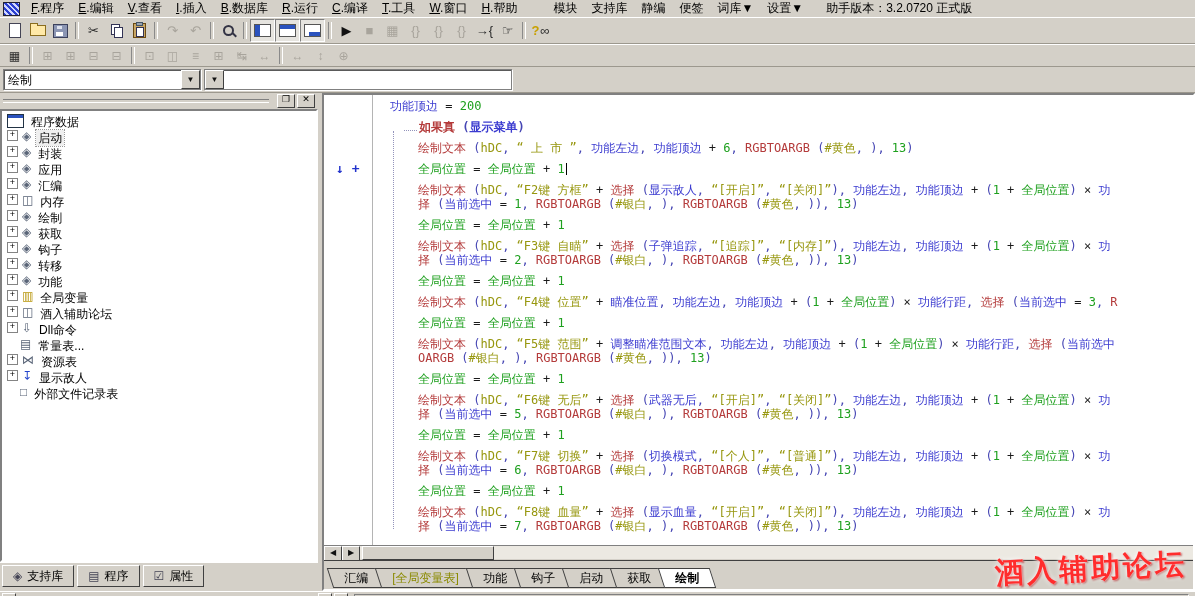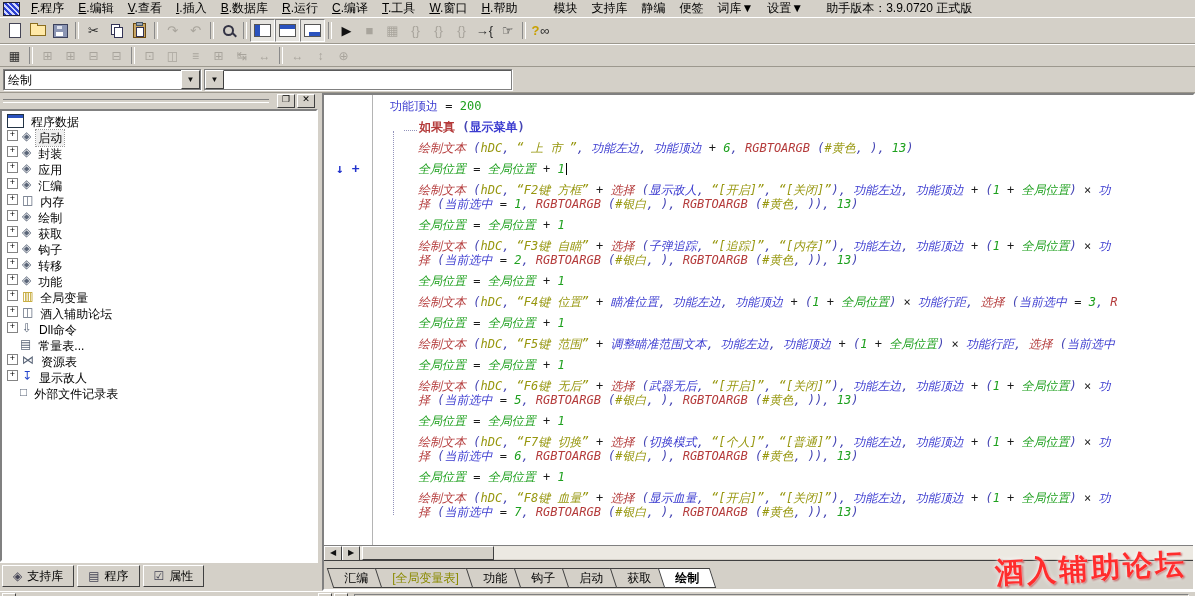--- a/index.html
+++ b/index.html
@@ -78,21 +78,21 @@
   .codepane{flex:1;display:flex;flex-direction:column;background:#fff;position:relative;
             border:2px solid;border-color:#808080 #fff #fff #808080;overflow:hidden;}
   .codearea{flex:1;position:relative;overflow:hidden;font-family:"DejaVu Sans Mono",monospace;font-size:12px;}
   .marginline{position:absolute;left:48px;top:0;bottom:0;width:1px;background:#b4b4b4;}
   .codelines{position:absolute;left:0;right:0;top:4px;}
   .cl{display:flex;line-height:14px;white-space:nowrap;}
   .cl.gap{margin-top:7px;}
   .cmg{width:48px;flex:0 0 48px;display:flex;align-items:center;padding-left:12px;gap:8px;
        color:#2233cc;font-weight:bold;font-size:13px;}
   .ct{padding-left:6px;}
-  .ind1 .ct{padding-left:20px;font-weight:bold;} .ind2 .ct{padding-left:34px;font-style:italic;}
+  .ind1 .ct{padding-left:20px;font-weight:bold;} .ind2 .ct{padding-left:34px;}
   .cblock{position:relative;}
   .cguide{position:absolute;left:69px;top:-10px;bottom:4px;width:0;border-left:1px dotted #9393bb;}
   .dotpre{display:inline-block;width:13px;height:7px;border-bottom:1px dotted #9393bb;margin-right:2px;}
   .tv{color:#3b3bd0;} .tg{color:#1ea01e;} .tn{color:#1ea01e;} .ts{color:#97970f;}
   .tc{color:#b43b3b;} .tk{color:#b43b3b;} .tp{color:#4646b4;} .to{color:#1a1a1a;}
   .caret{display:inline-block;width:1px;height:12px;background:#000;vertical-align:-2px;margin-left:1px;
          animation:blink 1s steps(1) infinite;}
   @keyframes blink{50%{opacity:0;}}
   
   .hscroll{height:14px;display:flex;background:#d4d0c8;border-top:1px solid #808080;}
@@ -118,21 +118,21 @@
   .bgap{width:300px;} .bline{flex:1;height:6px;border:1px solid;border-color:#808080 #fff #fff #808080;margin:0 6px;}
 </style>
 </head>
 <body>
 
 <div class="app">
 
   <div class="menubar">
     <span class="appicon"></span>
     <span id="menu-items"><span class="mitem"><u>F</u>.程序</span><span class="mitem"><u>E</u>.编辑</span><span class="mitem"><u>V</u>.查看</span><span class="mitem"><u>I</u>.插入</span><span class="mitem"><u>B</u>.数据库</span><span class="mitem"><u>R</u>.运行</span><span class="mitem"><u>C</u>.编译</span><span class="mitem"><u>T</u>.工具</span><span class="mitem"><u>W</u>.窗口</span><span class="mitem"><u>H</u>.帮助</span><span class="mitem grp">模块</span><span class="mitem">支持库</span><span class="mitem">静编</span><span class="mitem">便签</span><span class="mitem">词库▼</span><span class="mitem">设置▼</span></span>
-    <span class="mver">助手版本：3.9.0720 正式版</span>
+    <span class="mver">助手版本：3.2.0720 正式版</span>
   </div>
 
   <div class="tb tb1" id="toolbar-main">
       <div class="tbtn">
         <span class="mic ic-doc"></span>
       </div>
       <div class="tbtn">
         <span class="mic ic-folder"></span>
       </div>
       <div class="tbtn">
@@ -384,20 +384,21 @@
               <div class="cl ind2 gap">
                 <div class="cmg"></div>
                 <div class="ct"><span class="tg">全局位置</span><span class="to"> = </span><span class="tg">全局位置</span><span class="to"> + </span><span class="tn">1</span></div>
               </div>
               <div class="cl ind2 gap">
                 <div class="cmg"></div>
                 <div class="ct"><span class="tc">绘制文本</span><span class="tp"> (</span><span class="ts">hDC</span><span class="tp">, </span><span class="ts">“F5键 范围”</span><span class="to"> + </span><span class="tv">调整瞄准范围文本</span><span class="tp">, </span><span class="tv">功能左边</span><span class="tp">, </span><span class="tv">功能顶边</span><span class="to"> + </span><span class="tp">(</span><span class="tn">1</span><span class="to"> + </span><span class="tg">全局位置</span><span class="tp">)</span><span class="to"> × </span><span class="tv">功能行距</span><span class="tp">, </span><span class="tc">选择</span><span class="tp"> (</span><span class="tv">当前选中</span></div>
               </div>
               <div class="cl ind2">
                 <div class="cmg"></div>
+                <div class="ct"><span class="tc">OARGB</span><span class="tp"> (</span><span class="ts">#银白</span><span class="tp">, ), </span><span class="tc">RGBTOARGB</span><span class="tp"> (</span><span class="ts">#黄色</span><span class="tp">, )), </span><span class="tn">13</span><span class="tp">)</span></div>
               </div>
               <div class="cl ind2 gap">
                 <div class="cmg"></div>
                 <div class="ct"><span class="tg">全局位置</span><span class="to"> = </span><span class="tg">全局位置</span><span class="to"> + </span><span class="tn">1</span></div>
               </div>
               <div class="cl ind2 gap">
                 <div class="cmg"></div>
                 <div class="ct"><span class="tc">绘制文本</span><span class="tp"> (</span><span class="ts">hDC</span><span class="tp">, </span><span class="ts">“F6键 无后”</span><span class="to"> + </span><span class="tc">选择</span><span class="tp"> (</span><span class="tv">武器无后</span><span class="tp">, </span><span class="ts">“[开启]”</span><span class="tp">, </span><span class="ts">“[关闭]”</span><span class="tp">), </span><span class="tv">功能左边</span><span class="tp">, </span><span class="tv">功能顶边</span><span class="to"> + </span><span class="tp">(</span><span class="tn">1</span><span class="to"> + </span><span class="tg">全局位置</span><span class="tp">)</span><span class="to"> × </span><span class="tv">功</span></div>
               </div>
               <div class="cl ind2">

